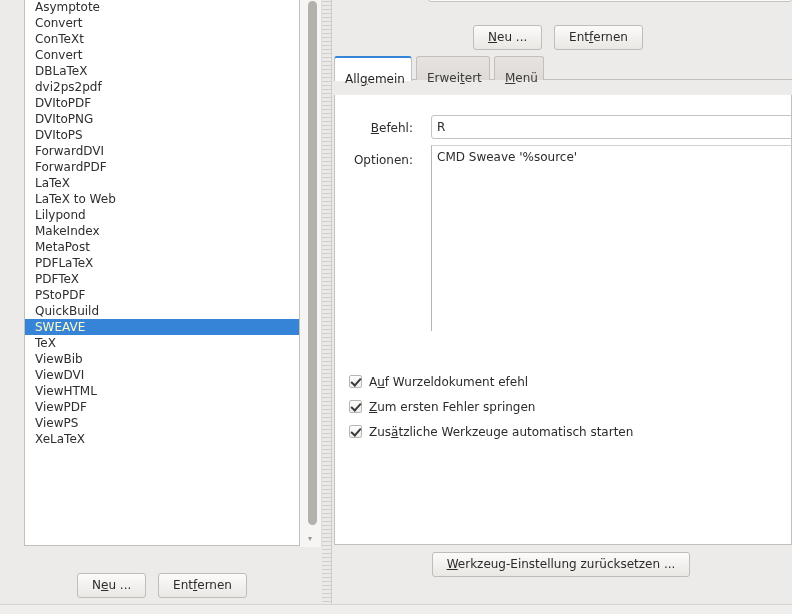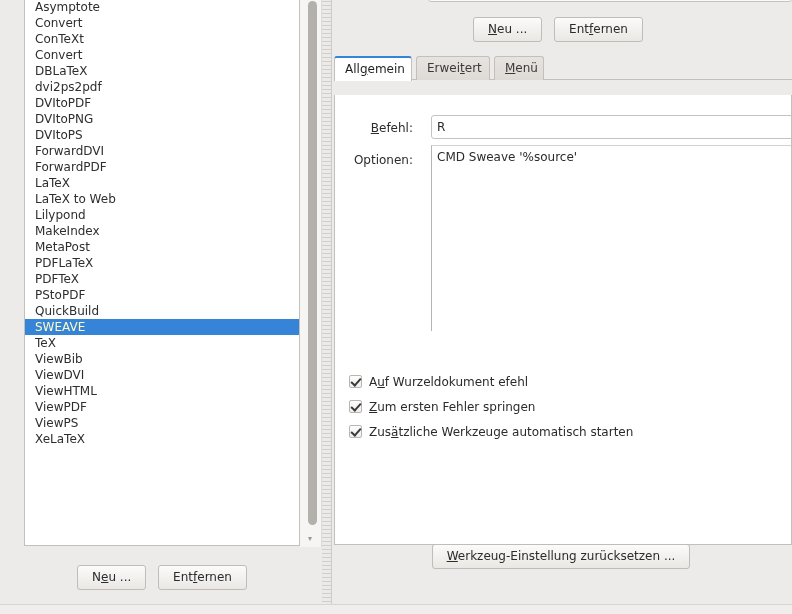--- a/index.html
+++ b/index.html
@@ -147,21 +147,21 @@
     width: 452px;
     text-align: center;
   }
 
   
   .btn {
     display: inline-block;
     height: 25px;
     line-height: 23px;
     padding: 0 14px;
-    margin: 8px 4px;
+    margin: 16px 4px;
     font-size: 12px;
     font-family: "DejaVu Sans", "Liberation Sans", sans-serif;
     color: #2b2b2b;
     background: linear-gradient(to bottom, #fbfbfa 0%, #f2f0ee 55%, #eae7e4 100%);
     border: 1px solid #c0bdb9;
     border-radius: 3px;
     box-sizing: border-box;
     text-align: center;
     cursor: default;
     white-space: nowrap;
@@ -176,21 +176,21 @@
     width: 458px;
     height: 24px;
     border-bottom: 1px solid #c3c0bc;
     box-sizing: border-box;
   }
   .tab {
     position: absolute;
     top: 0;
     height: 24px;
     line-height: 23px;
-    padding: 0 10px;
+    padding: 10px 10px;
     font-size: 12px;
     box-sizing: border-box;
     border: 1px solid #c3c0bc;
     border-bottom: none;
     border-top-left-radius: 3px;
     border-top-right-radius: 3px;
     background: linear-gradient(to bottom, #e6e3e0, #dedbd7);
     color: #3a3a3a;
     cursor: default;
     white-space: nowrap;

